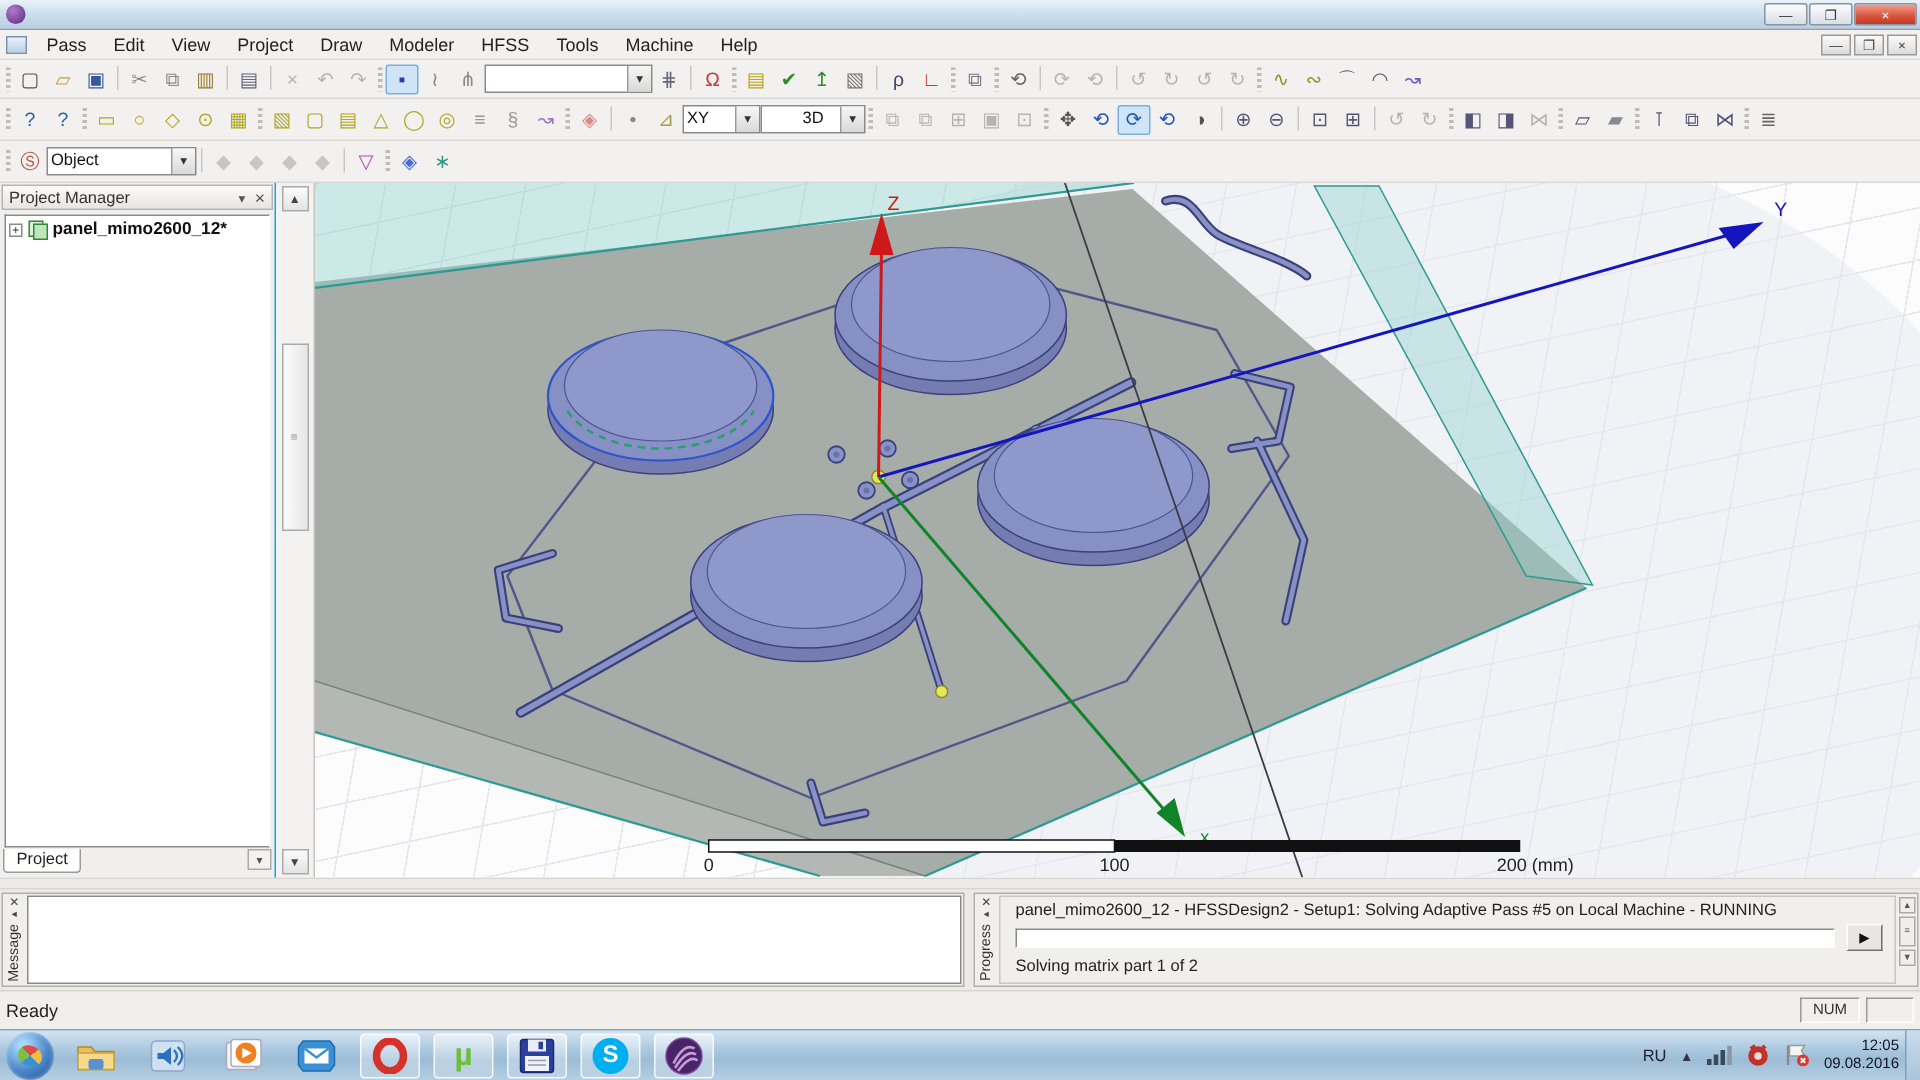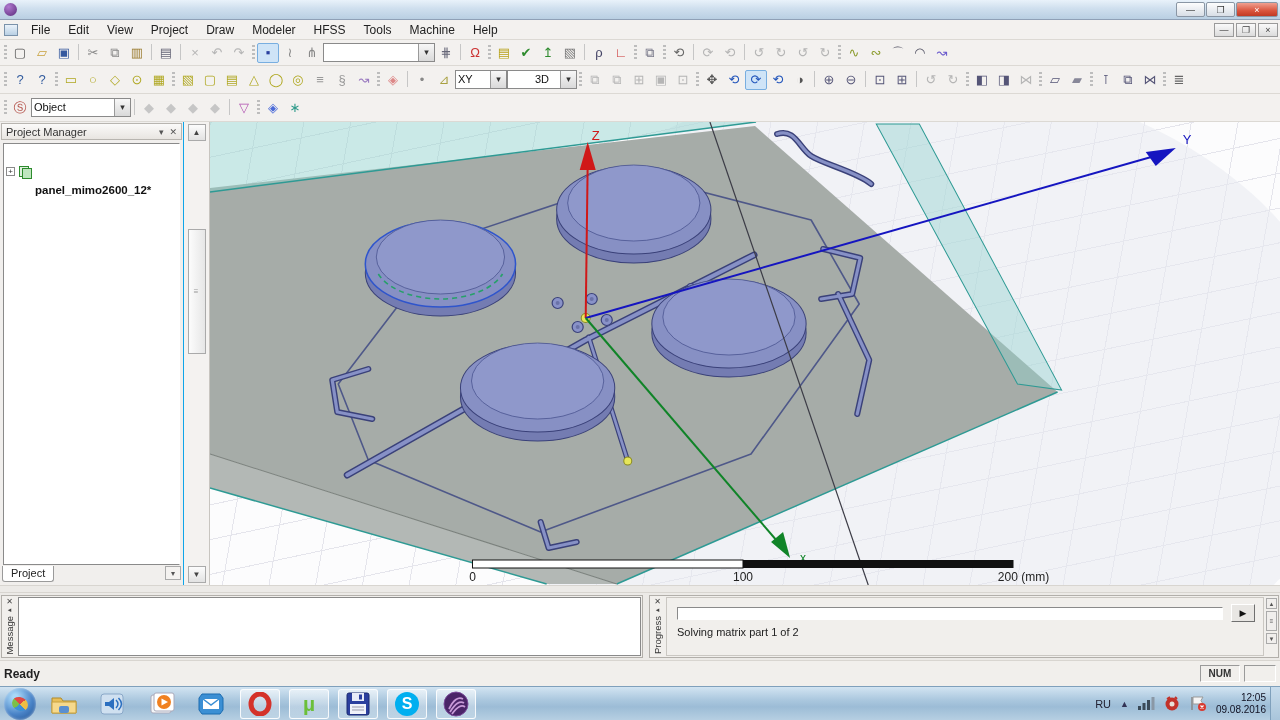--- a/index.html
+++ b/index.html
@@ -56,21 +56,21 @@
   .pmtree { flex:1; background:#fff; border:1px solid #8a8a8a; border-right-color:#fff;
     margin:2px 3px 0 3px; padding:3px 2px; overflow:hidden; }
   .treerow { display:flex; align-items:center; gap:4px; white-space:nowrap; }
   .expander { width:9px; height:9px; border:1px solid #8a8a8a; background:#fff; font-size:8px;
     line-height:7px; text-align:center; color:#333; flex:0 0 auto; }
   .prjicon { width:12px; height:12px; position:relative; flex:0 0 auto; }
   .prjicon::before { content:""; position:absolute; left:0; top:0; width:8px; height:9px;
     background:#dff0df; border:1px solid #2e8b2e; }
   .prjicon::after { content:""; position:absolute; left:3px; top:2px; width:8px; height:9px;
     background:#bfe6bf; border:1px solid #2e8b2e; }
-  .treelabel { font-weight:bold; font-size:11.5px; color:#111;margin-top:37px; }
+  .treelabel { font-weight:bold; font-size:11.5px; color:#111; }
   .pmtabs { height:20px; display:flex; align-items:flex-start; padding:1px 2px; }
   .pmtab { border:1px solid #9a9a9a; border-top:none; background:#fff; padding:1px 8px 2px;
     font-size:11px; color:#222; border-radius:0 0 3px 3px; }
   .pmtabarrow { margin-left:auto; width:16px; height:14px; border:1px solid #aaa; background:#f4f2f0;
     font-size:8px; display:flex; align-items:center; justify-content:center; color:#555; }
 
   .vscroll { width:26px; background:#f4f2f0; border-right:1px solid #c8c5c0; display:flex;
     flex-direction:column; align-items:center; padding:2px 0; }
   .vsbtn { width:18px; height:17px; border:1px solid #aaa; background:linear-gradient(#fcfcfc,#e2e2e2);
     font-size:8px; color:#444; display:flex; align-items:center; justify-content:center; }
@@ -104,21 +104,21 @@
   .prgbar { flex:1; height:13px; background:#fff; border:1px solid; border-color:#8a8a8a #fff #fff #8a8a8a; }
   .playbtn { width:24px; height:18px; margin-left:8px; border:1px solid; border-color:#fff #707070 #707070 #fff;
     background:#e8e6e3; display:flex; align-items:center; justify-content:center; font-size:9px; color:#111; }
   .prgscroll { width:13px; display:flex; flex-direction:column; align-items:center; padding:2px 0; gap:2px; }
   .psbtn { width:11px; height:11px; border:1px solid #aaa; background:#f0eeec; font-size:6px; color:#555;
     display:flex; align-items:center; justify-content:center; }
   .psthumb { height:20px; }
 
   
   .statusbar { height:26px; display:flex; align-items:center; background:#f1efec;
-    border-top:1px solid #d8d5d0; padding:0 4px; color:#222;font-weight:bold; }
+    border-top:1px solid #d8d5d0; padding:0 4px; color:#222; }
   .statuscell { width:40px; height:17px; border:1px solid; border-color:#9a9a9a #fff #fff #9a9a9a;
     display:flex; align-items:center; justify-content:center; font-size:10px; margin-left:4px; color:#333; }
   .statuscell.empty { width:32px; }
 
   
   .taskbar { height:34px; display:flex; align-items:center;
     background:linear-gradient(#d2e4f2,#aac7de 40%,#9cbcd6 60%,#b6cfe2);
     border-top:1px solid #7fa0bc; padding-left:2px; }
   .orb { width:32px; height:32px; border-radius:50%; margin:0 8px 0 2px; position:relative;
     background:radial-gradient(circle at 35% 28%, #a8d8f8 8%, #4a84c8 55%, #1c4c8c); box-shadow:inset 0 0 3px rgba(255,255,255,.6); }
@@ -150,21 +150,21 @@
       <span class="winbtn close">
         <span>×</span>
       </span>
     </span>
 </div>
 
 <div class="menubar">
   <span class="mdiicon"></span>
   <span style="display:flex">
 
-  <span class="menuitem"><span>File</span></span>
+  <span class="menuitem"><span>Pass</span></span>
       <span class="menuitem"><span>Edit</span></span>
       <span class="menuitem"><span>View</span></span>
       <span class="menuitem"><span>Project</span></span>
       <span class="menuitem"><span>Draw</span></span>
       <span class="menuitem"><span>Modeler</span></span>
       <span class="menuitem"><span>HFSS</span></span>
       <span class="menuitem"><span>Tools</span></span>
       <span class="menuitem"><span>Machine</span></span>
       <span class="menuitem"><span>Help</span></span>
     </span>
@@ -711,20 +711,21 @@
     <div class="dockcontent"></div>
   </div>
   <div class="vsplit2"></div>
   <div class="dockpanel prgpanel">
     <div class="dockstrip">
       <span class="dockx">✕</span>
       <span class="dockarr">◂</span>
       <span class="docklabel">Progress</span>
     </div>
     <div class="prgcontent">
+      <span>panel_mimo2600_12 - HFSSDesign2 - Setup1: Solving Adaptive Pass #5  on Local Machine - RUNNING</span>
       <div class="prgbarrow">
         <div class="prgbar"></div>
         <div class="playbtn">▶</div>
       </div>
       <span>Solving matrix part 1 of 2</span>
     </div>
     <div class="prgscroll">
       <span class="psbtn">▲</span>
       <span class="psbtn psthumb">≡</span>
       <span class="psbtn">▼</span>

